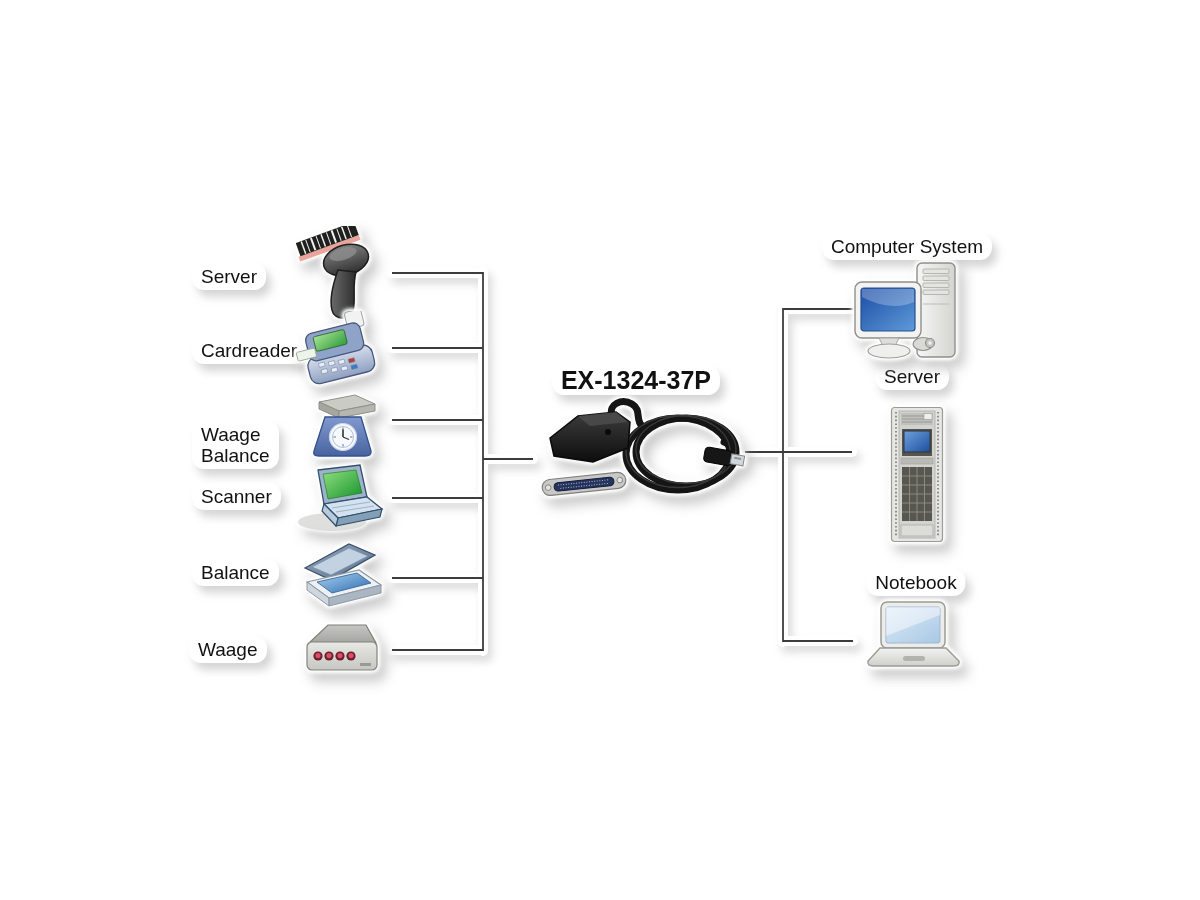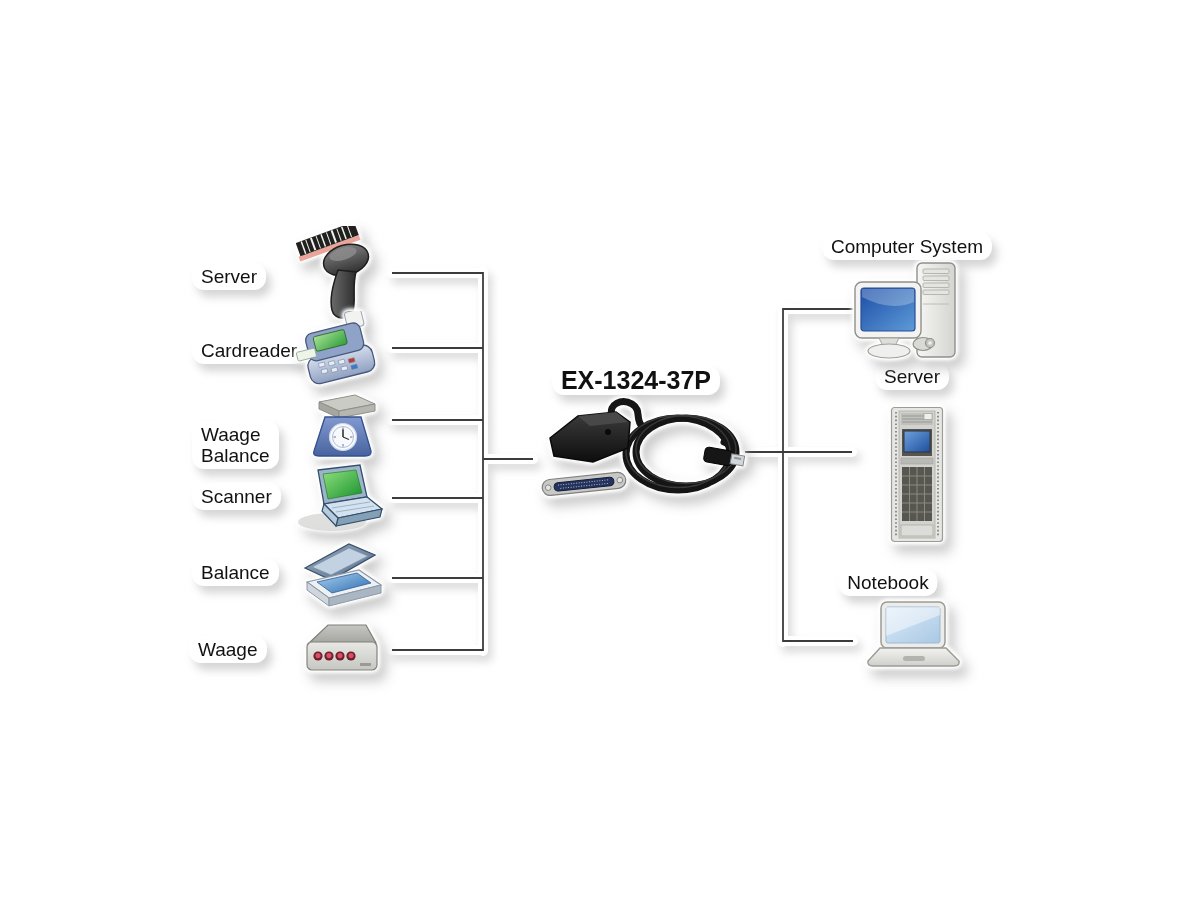--- a/index.html
+++ b/index.html
@@ -128,21 +128,21 @@
   <div class="label" style="left:192px;top:263px">Server</div>
   <div class="label" style="left:192px;top:337px">Cardreader</div>
   <div class="label" style="left:192px;top:421px">Waage
 Balance</div>
   <div class="label" style="left:192px;top:483px">Scanner</div>
   <div class="label" style="left:192px;top:559px">Balance</div>
   <div class="label" style="left:189px;top:636px">Waage</div>
 
   <div class="label centered" style="left:907px;top:233px">Computer System</div>
   <div class="label centered" style="left:912px;top:363px">Server</div>
-  <div class="label centered" style="left:888px;top:569px">Notebook</div>
+  <div class="label centered" style="left:916px;top:569px">Notebook</div>
 
   <div class="label centered product-label" style="left:636px;top:366px">EX-1324-37P</div>
 
   <svg class="icon" style="left:296px;top:226px" width="90" height="100" viewBox="0 0 90 100">
     <g transform="rotate(-20 32 18)">
       <rect x="0" y="20" width="64" height="5" fill="#e89487" opacity="0.85"></rect>
       <rect x="2" y="6" width="62" height="14" fill="#20201e"></rect>
       <g fill="#f4f2ee">
         <rect x="7" y="6.5" width="1.5" height="13"></rect>
           <rect x="12" y="6.5" width="1" height="13"></rect>

